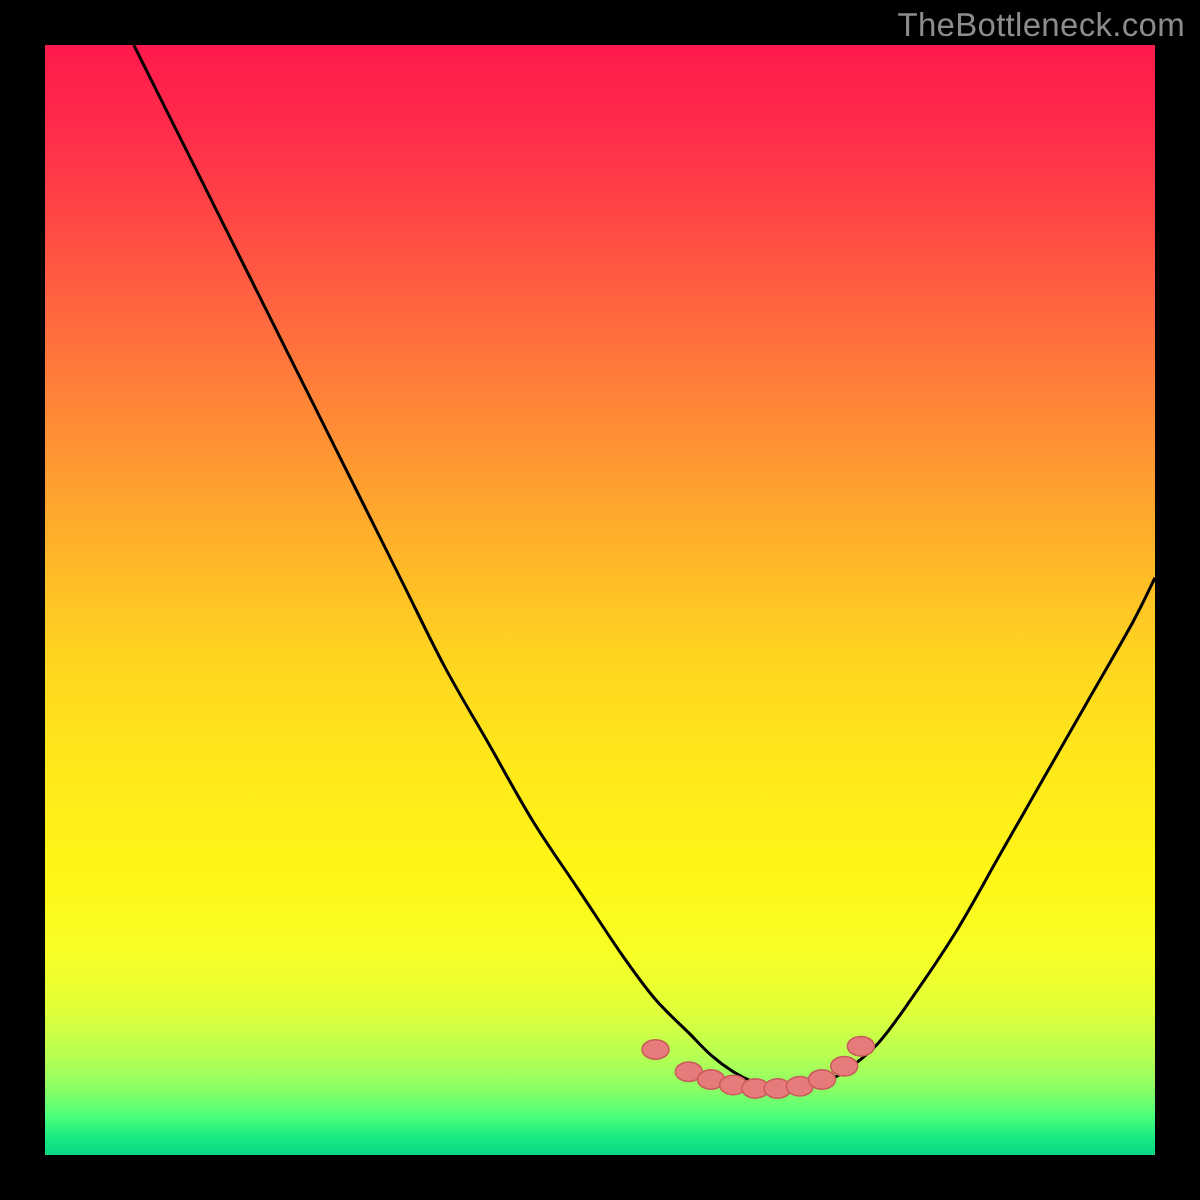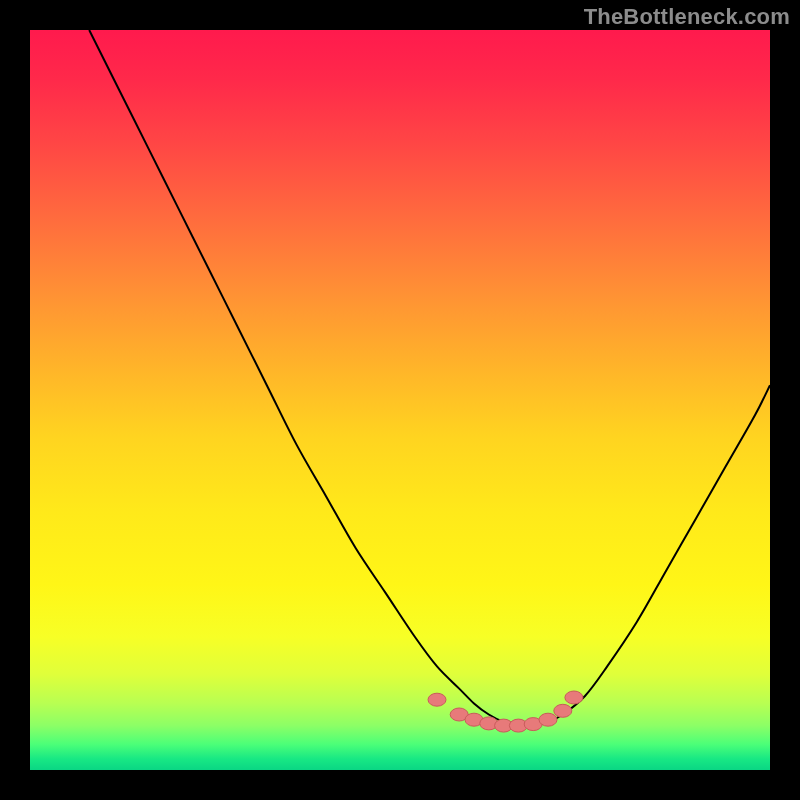--- a/index.html
+++ b/index.html
@@ -17,21 +17,21 @@
     width: 800px;
     height: 800px;
     background: #000;
   }
   .watermark {
     position: absolute;
     top: 4px;
     right: 10px;
     font-family: Arial, Helvetica, sans-serif;
     font-size: 22px;
-    font-weight: bold;
+    font-weight: normal;
     color: #8c8c8c;
     letter-spacing: 0.2px;
     z-index: 10;
   }
   .plot {
     position: absolute;
     left: 30px;
     top: 30px;
     width: 740px;
     height: 740px;

